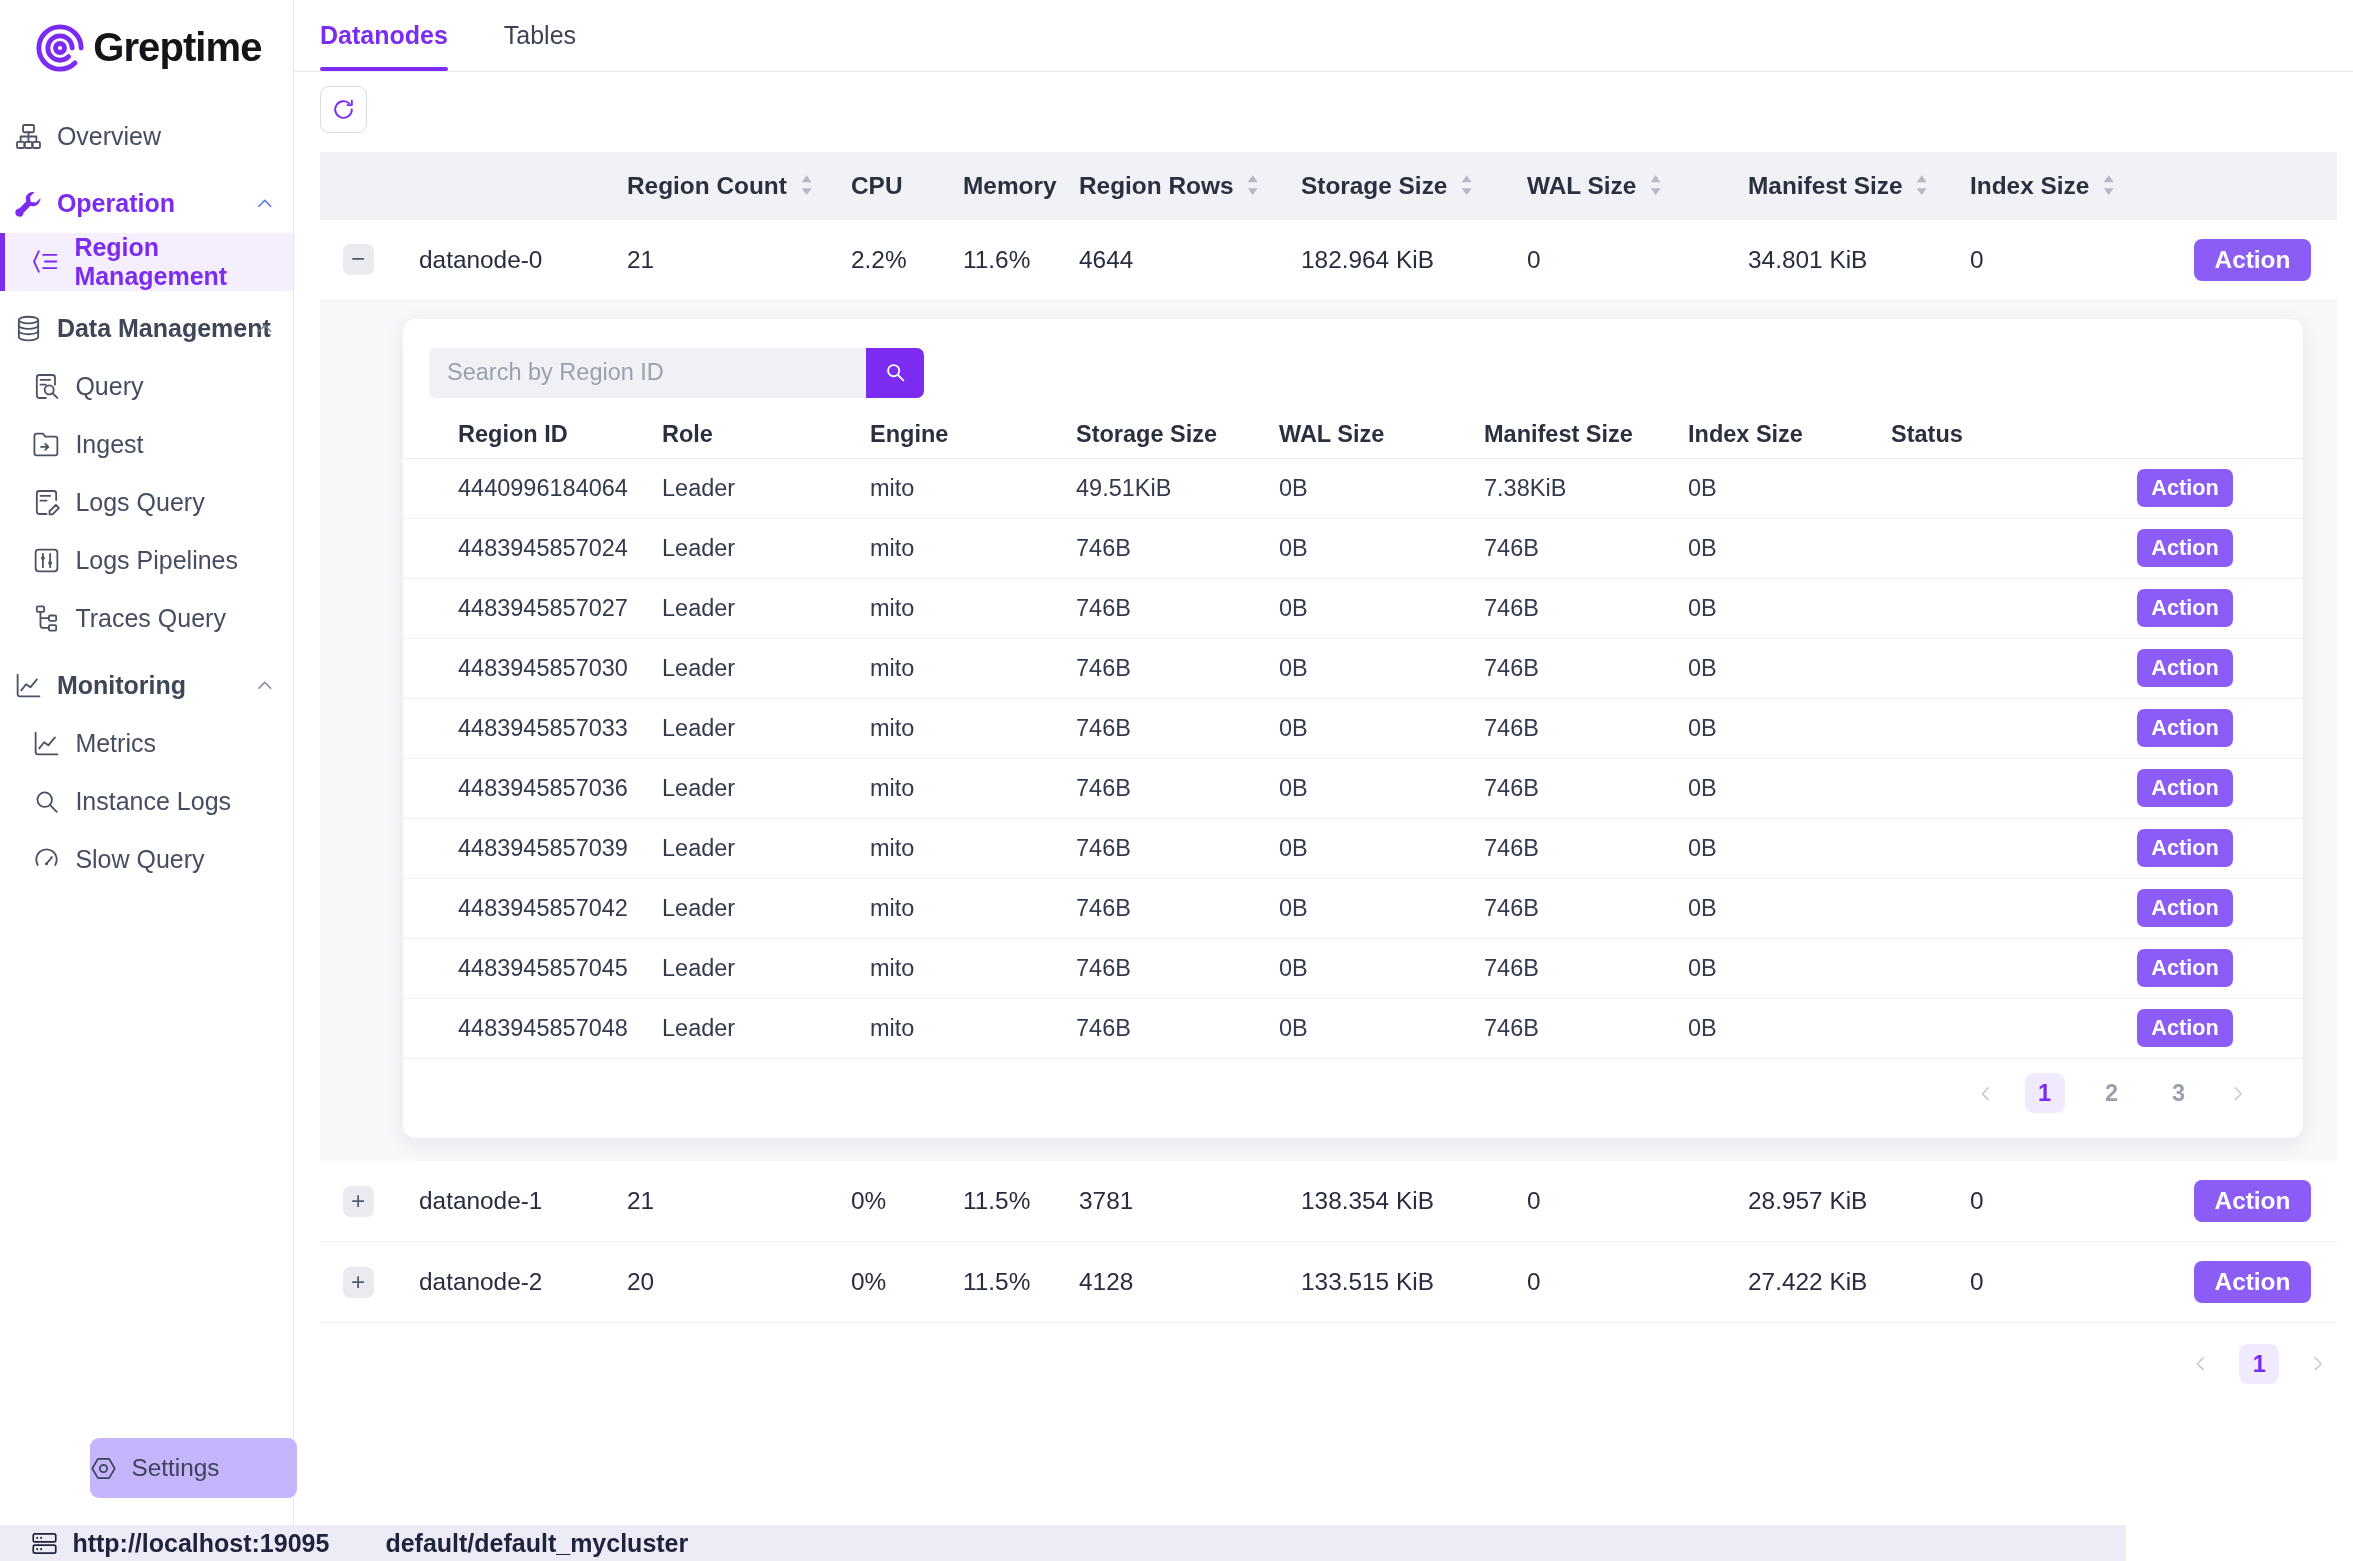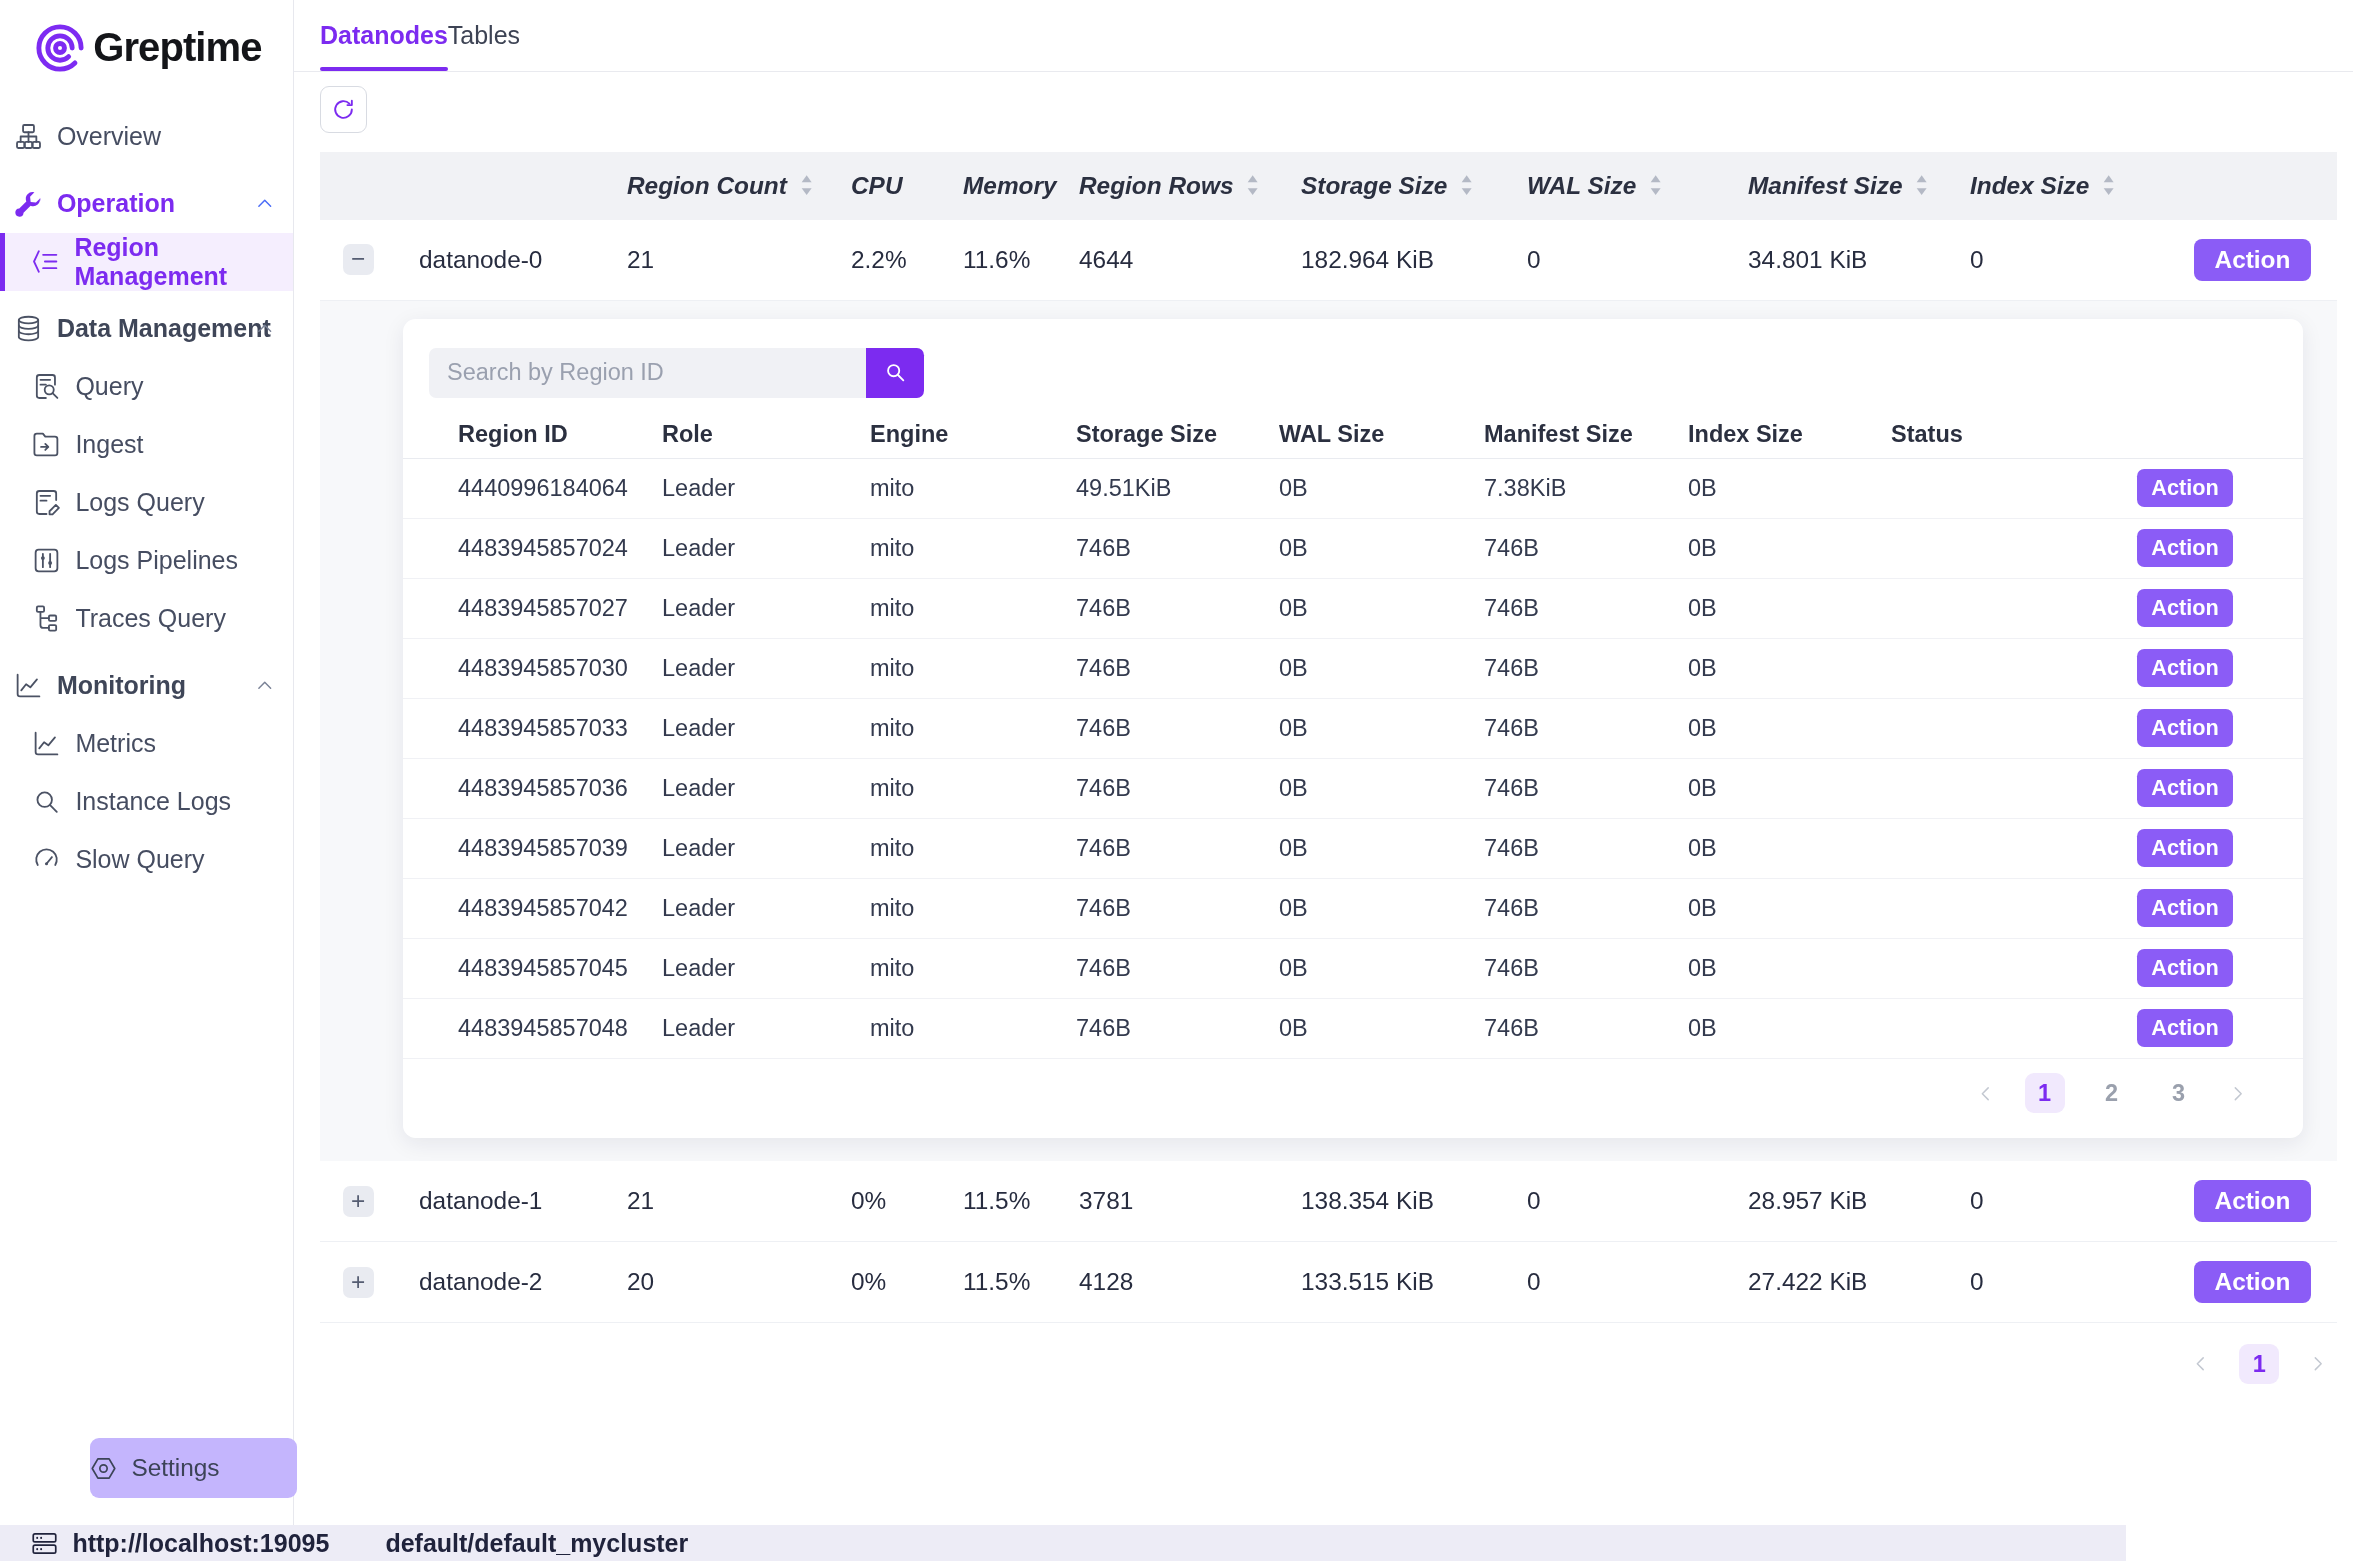--- a/index.html
+++ b/index.html
@@ -33,31 +33,31 @@
   .nav-item.active .icon { color:#7c2bf0; }
   .chev { position:absolute; right:16.2px; width:23.5px; height:23.5px; color:#7a8296; }
   .chev.blue { color:#4a6cf7; }
   .settings-btn { position:absolute; left:90px; bottom:27px; width:207px; height:60px; background:#c4b5fd;
                   border:none; border-radius:9px; display:flex; align-items:center; gap:14.4px;
                   font-family:inherit; font-size:24.4px; color:#3c4357; cursor:pointer; }
   .set-ic { width:27px; height:27px; color:#3c4357; }
 
   
   .main { position:absolute; left:294px; top:0; width:2060px; height:1525px; background:#fff; overflow:hidden; }
-  .tabbar { display:flex; height:72px; padding-left:26px; border-bottom:0.9px solid #e9eaef; }
+  .tabbar { display:flex; gap:56px; height:72px; padding-left:26px; border-bottom:0.9px solid #e9eaef; }
   .tab { position:relative; display:flex; align-items:center; font-size:25px; font-weight:500; color:#3d4354; cursor:pointer; }
   .tab.active { color:#7c2bf0; font-weight:600; }
   .tab.active::after { content:""; position:absolute; left:0; right:0; bottom:0; height:4.5px; border-radius:2.7px; background:#7c2bf0; }
   .refresh-btn { margin:13.5px 0 0 26px; width:47px; height:47px; border:0.9px solid #d8dbe2; border-radius:9px;
                  background:#fff; display:flex; align-items:center; justify-content:center; cursor:pointer; }
   .refresh-btn .icon { width:25px; height:25px; color:#7c2bf0; }
 
   .tablewrap { margin:19px 0 0 26px; width:2017px; }
   .dn-header, .dn-row { display:grid; grid-template-columns:63px 244px 224px 112px 116px 222px 226px 221px 222px 215px 1fr; align-items:center; }
-  .dn-header { height:68px; background:#f1f2f5; font-size:24.4px; font-weight:700; color:#2b3040;font-style:italic; }
+  .dn-header { height:68px; background:#f1f2f5; font-size:24.4px; font-weight:700; color:#2b3040; }
   .h-cell { display:flex; align-items:center; gap:11.7px; }
   .sort-ic { width:15.3px; height:24.4px; display:inline-flex; }
   .dn-row { height:81px; background:#fff; border-bottom:0.9px solid #eef0f4; font-size:24.4px; color:#272c3f; }
   .name-cell { padding-left:36px; }
   .expand-btn { margin-left:22.6px; width:31px; height:31px; border:none; border-radius:7.2px; background:#e9ebf1;
                 color:#555d72; font-size:24.4px; line-height:1; display:flex; align-items:center; justify-content:center; cursor:pointer;
                 font-family:inherit; }
   .action-btn { justify-self:end; margin-right:26px; width:117px; height:42px; border:none; border-radius:8.1px;
                 background:#8b5cf6; color:#fff; font-size:24.4px; font-weight:600; font-family:inherit; cursor:pointer; }
 

